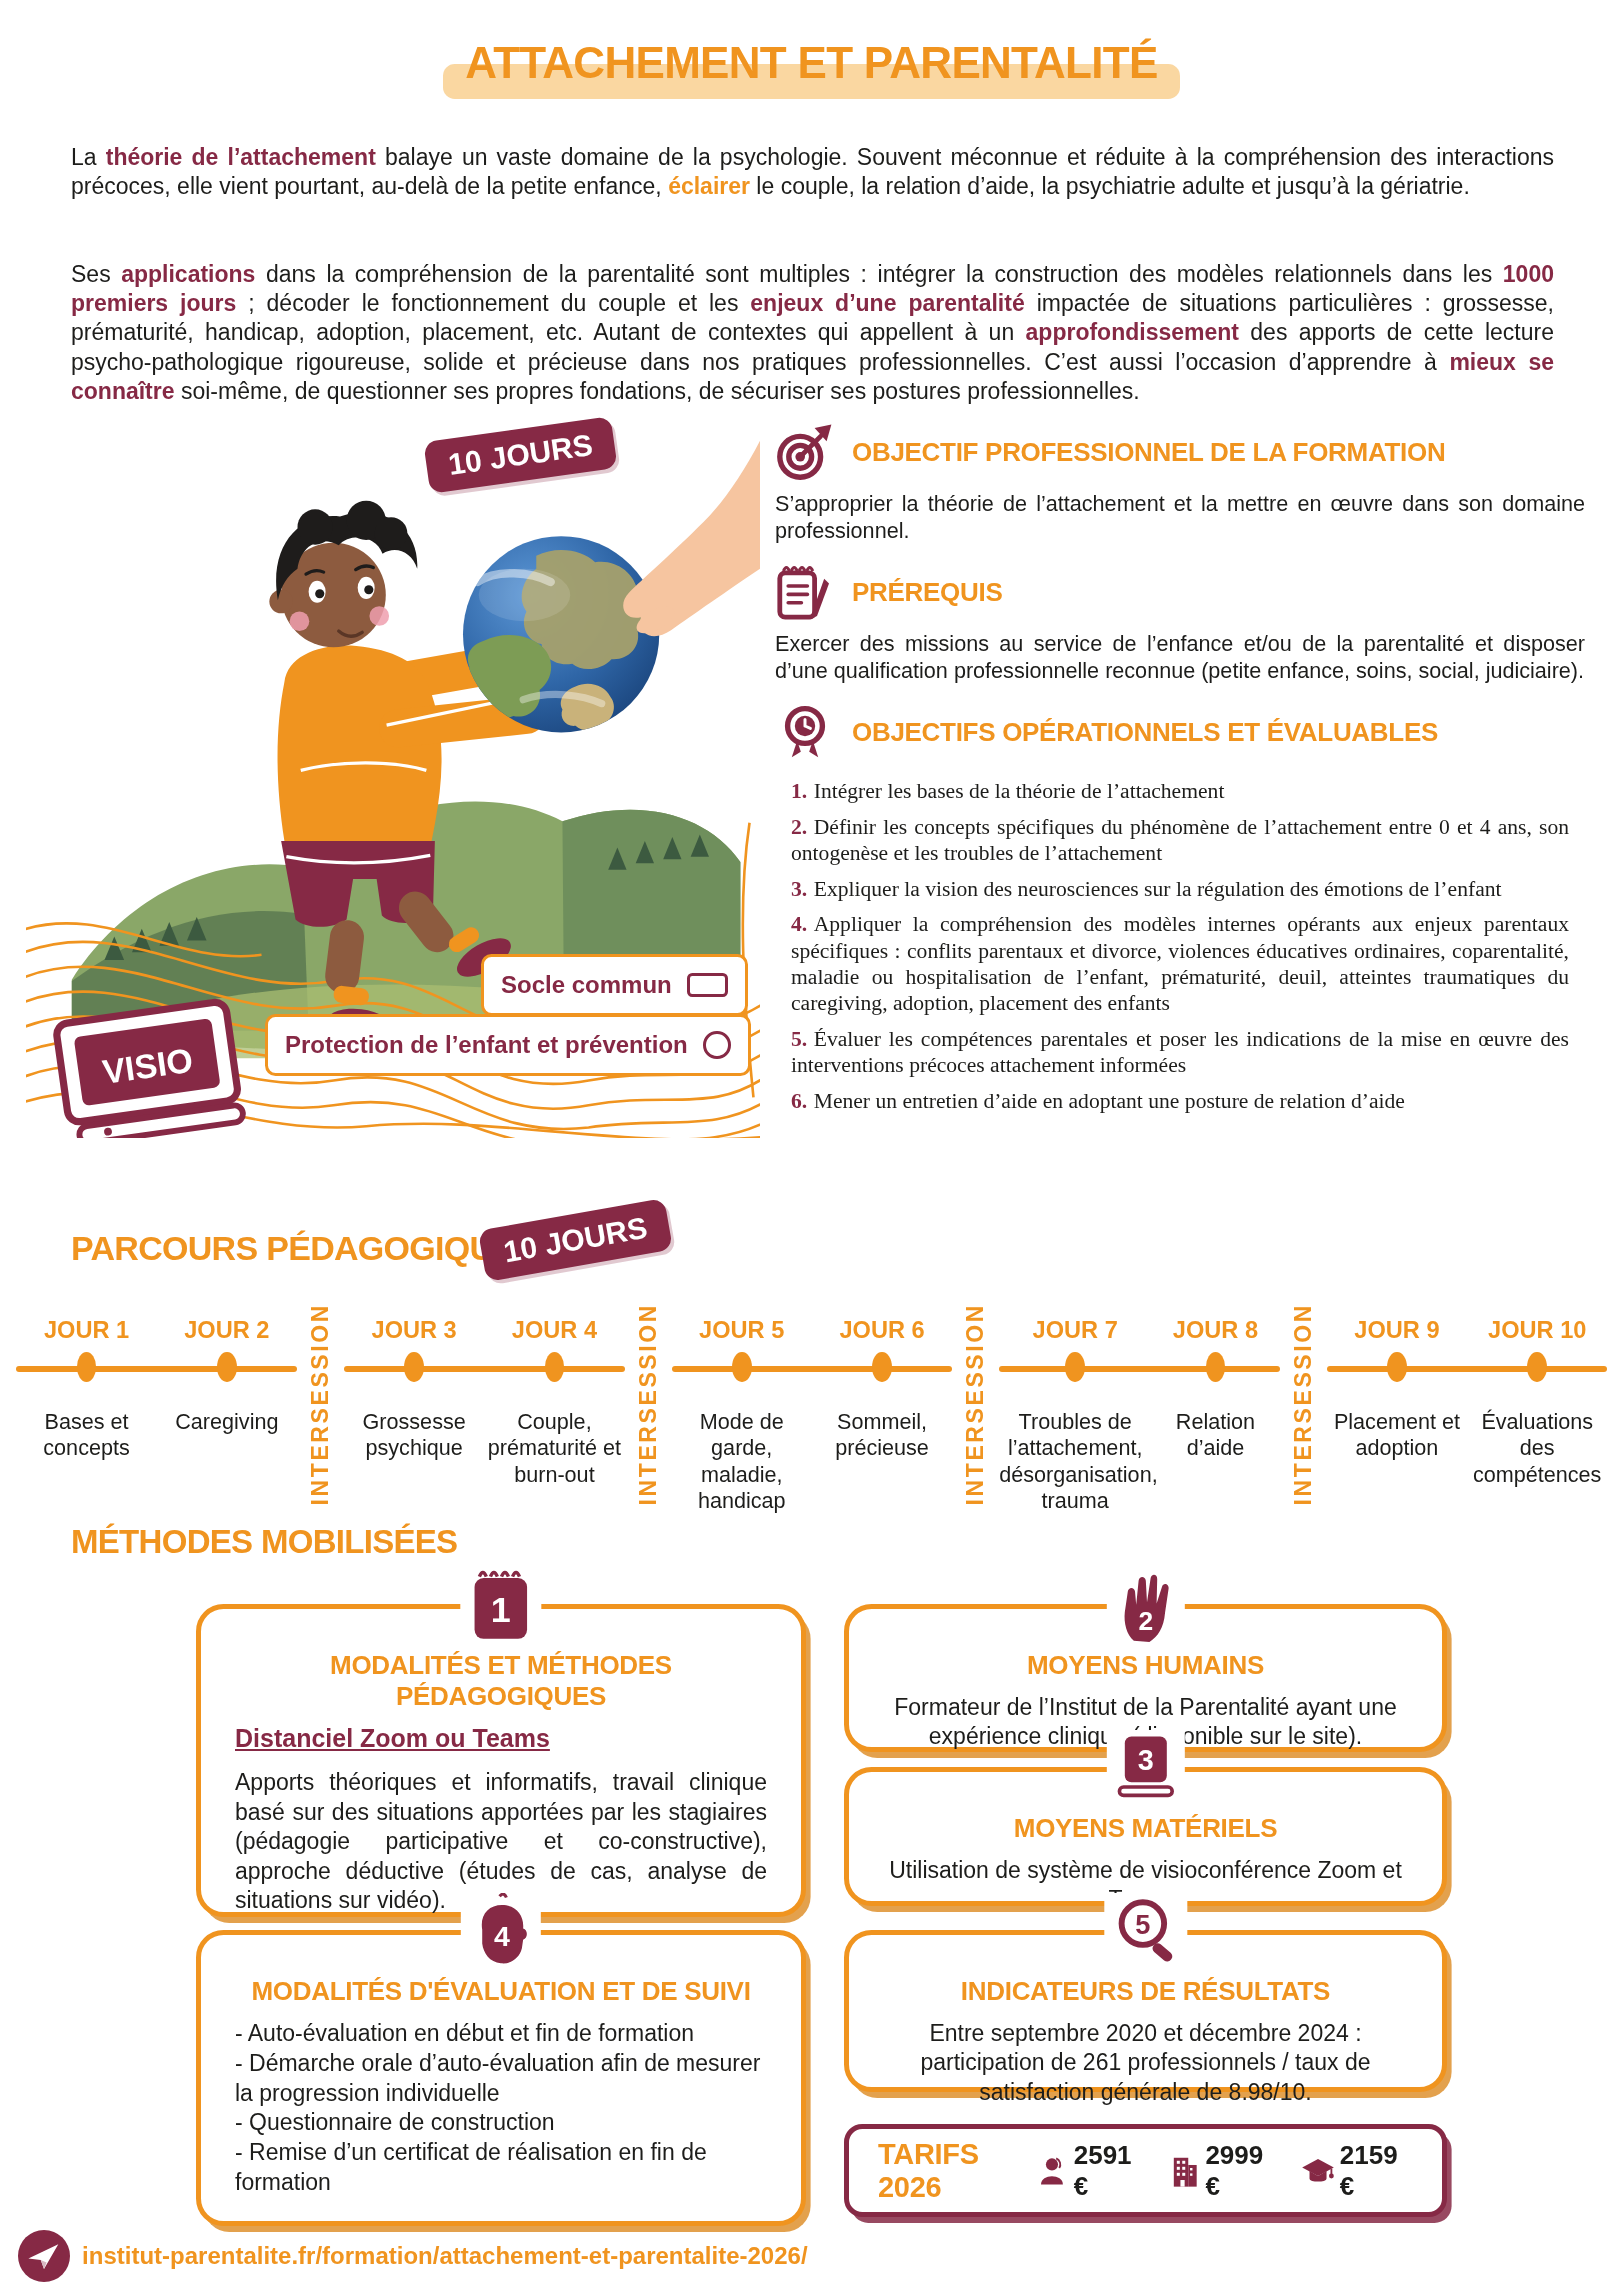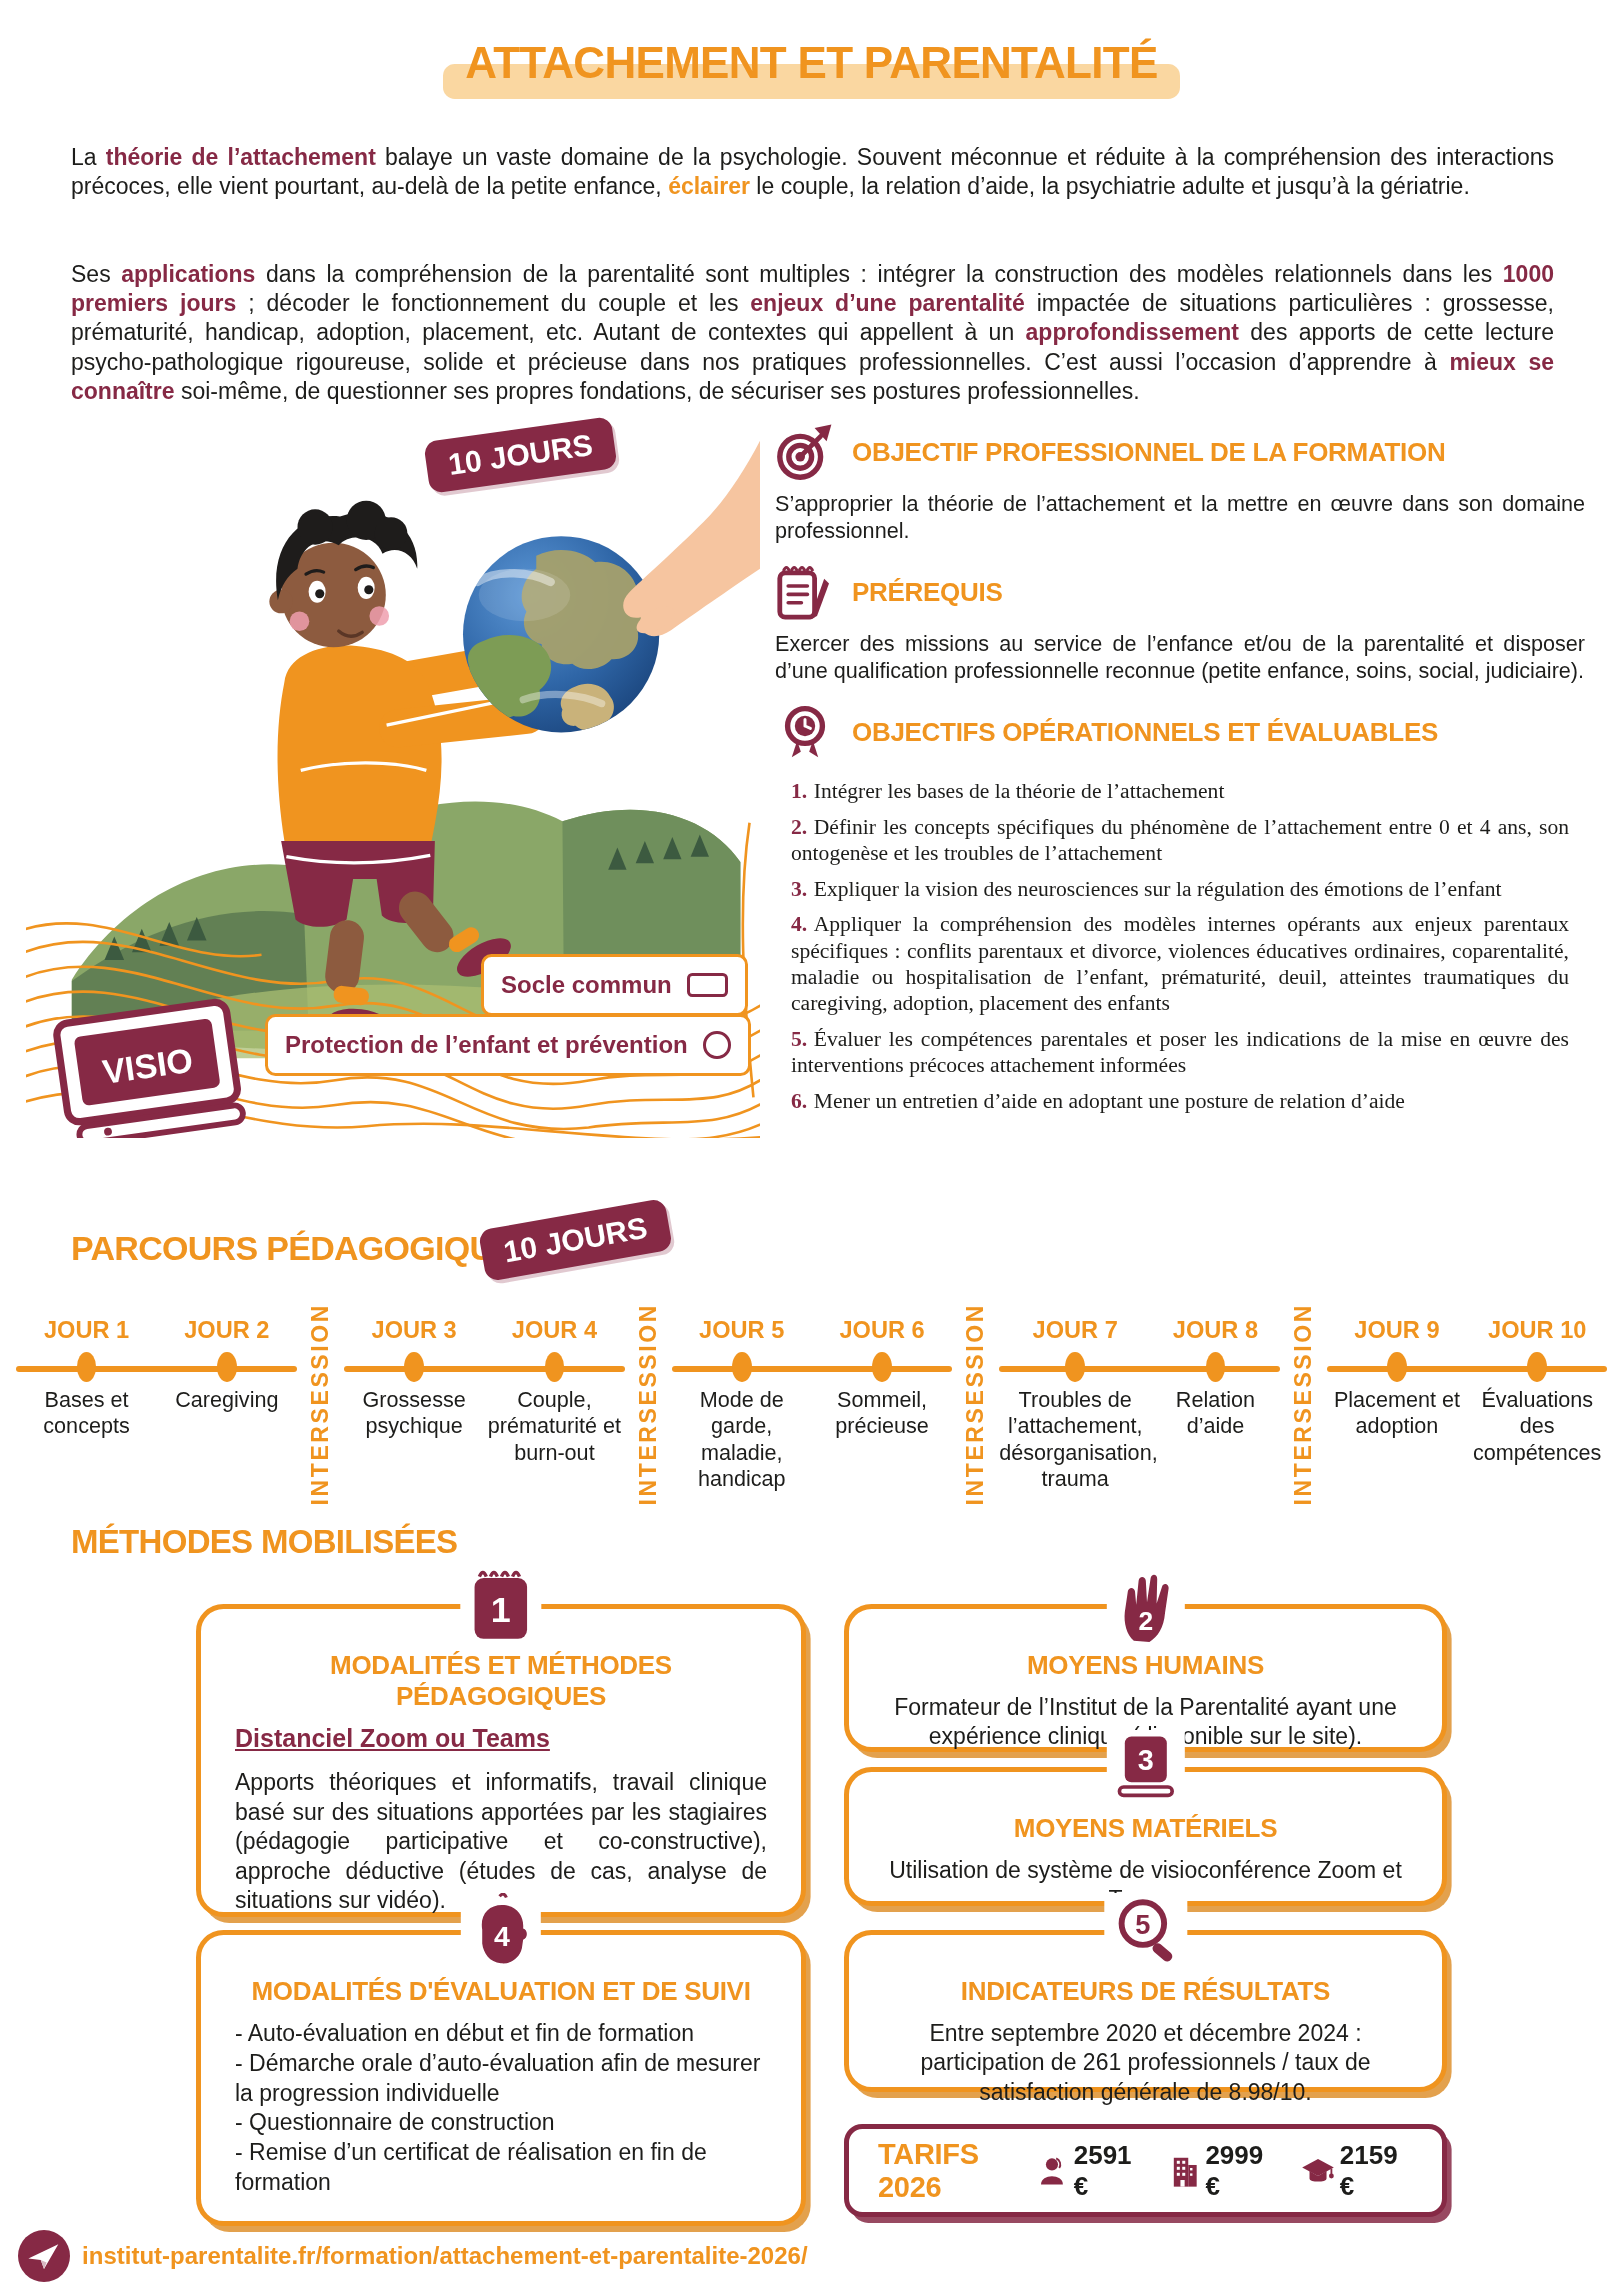--- a/index.html
+++ b/index.html
@@ -54,21 +54,21 @@
   
   #parcours-title{position:absolute;left:71px;top:1229px;margin:0;color:var(--orange);
     font-size:34px;font-weight:800;letter-spacing:-0.7px;}
   #parcours-badge{left:481px;top:1214px;transform:rotate(-10deg);}
   #timeline{position:absolute;left:16.4px;top:1303px;width:1591px;display:flex;align-items:flex-start;}
   .tl-group{position:relative;flex:1;display:flex;}
   .tl-line{position:absolute;left:0;right:0;top:63px;height:5.9px;background:var(--orange);border-radius:3.3px;}
   .tl-day{flex:1;display:flex;flex-direction:column;align-items:center;position:relative;z-index:1;}
   .tl-label{height:41px;display:flex;align-items:flex-end;color:var(--orange);font-weight:800;font-size:23.6px;}
   .tl-dot{width:19.6px;height:30px;border-radius:50%;background:var(--orange);margin-top:7.9px;}
-  .tl-topic{margin-top:5px;font-size:21.6px;line-height:1.22;text-align:center;max-width:152px;}
+  .tl-topic{margin-top:27px;font-size:21.6px;line-height:1.22;text-align:center;max-width:152px;}
   .tl-sep{width:47px;display:flex;justify-content:center;}
   .tl-sep span{writing-mode:vertical-rl;transform:rotate(180deg);color:var(--orange);
     font-weight:800;font-size:23px;letter-spacing:2.6px;line-height:1;}
 
   
   #methodes-title{position:absolute;left:71px;top:1523px;margin:0;color:var(--orange);
     font-size:33px;font-weight:800;letter-spacing:-0.7px;}
   .mbox{position:absolute;background:#fff;border:5.2px solid var(--orange);border-radius:27.5px;
     box-shadow:5.9px 7.2px 0 -1.3px rgba(217,130,17,.75);padding:41px 34px 19.6px 34px;}
   .mbox h3{margin:0 0 11.8px 0;text-align:center;color:var(--orange);font-size:26px;font-weight:800;letter-spacing:-0.3px;}

